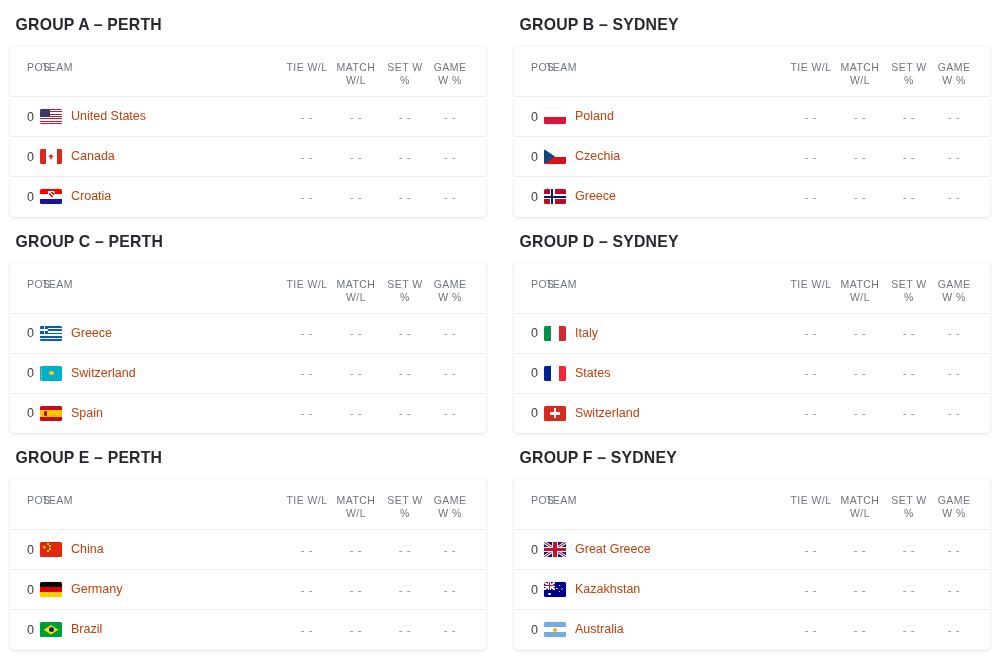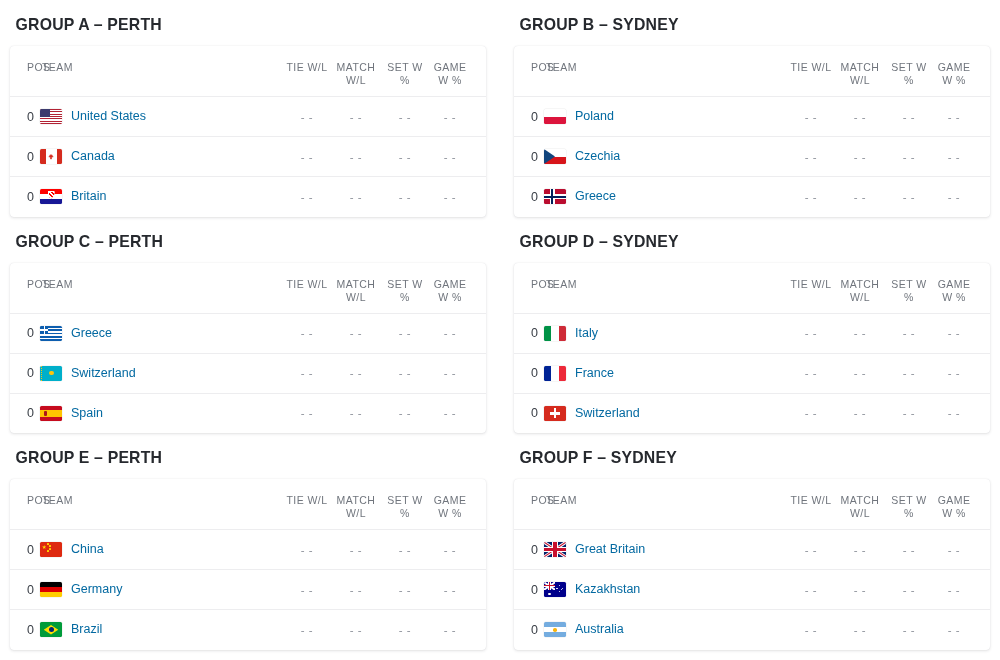--- a/index.html
+++ b/index.html
@@ -116,21 +116,21 @@
     flex: 0 0 22px;
     border-radius: 1.5px;
     display: block;
     position: relative;
     overflow: hidden;
     box-shadow: 0 0 0 0.5px rgba(0,0,0,0.07);
   }
 
   .team-name {
     font-size: 12.5px;
-    color: #0369a1;
+    color: #c2410c;
     line-height: 15px;
     white-space: nowrap;
   }
 
   td.stat-cell {
     font-size: 11.5px;
     color: #8b9099;
     text-align: center;
     letter-spacing: 0.5px;
     padding-right: 1px !important;
@@ -346,21 +346,21 @@
             </tr>
             <tr>
               <td class="pos-cell">0</td>
               <td class="team-cell">
                 <span class="team-wrap">
                   <span class="flag fl-hr">
                     <i class="r1"></i>
                     <i class="r3"></i>
                     <i class="shield"></i>
                   </span>
-                  <span class="team-name">Britain</span>
+                  <span class="team-name">Croatia</span>
                 </span>
               </td>
               <td class="stat-cell">- -</td>
               <td class="stat-cell">- -</td>
               <td class="stat-cell">- -</td>
               <td class="stat-cell last">- -</td>
             </tr>
           </tbody>
         </table>
       </div>
@@ -533,21 +533,21 @@
               <td class="stat-cell last">- -</td>
             </tr>
             <tr>
               <td class="pos-cell">0</td>
               <td class="team-cell">
                 <span class="team-wrap">
                   <span class="flag fl-fr">
                     <i class="b"></i>
                     <i class="r"></i>
                   </span>
-                  <span class="team-name">France</span>
+                  <span class="team-name">States</span>
                 </span>
               </td>
               <td class="stat-cell">- -</td>
               <td class="stat-cell">- -</td>
               <td class="stat-cell">- -</td>
               <td class="stat-cell last">- -</td>
             </tr>
             <tr>
               <td class="pos-cell">0</td>
               <td class="team-cell">
@@ -661,21 +661,21 @@
                   <span class="flag fl-gb">
                     <i class="d1"></i>
                     <i class="d2"></i>
                     <i class="d3"></i>
                     <i class="d4"></i>
                     <i class="cw"></i>
                     <i class="cwv"></i>
                     <i class="cr"></i>
                     <i class="crv"></i>
                   </span>
-                  <span class="team-name">Great Britain</span>
+                  <span class="team-name">Great Greece</span>
                 </span>
               </td>
               <td class="stat-cell">- -</td>
               <td class="stat-cell">- -</td>
               <td class="stat-cell">- -</td>
               <td class="stat-cell last">- -</td>
             </tr>
             <tr>
               <td class="pos-cell">0</td>
               <td class="team-cell">

